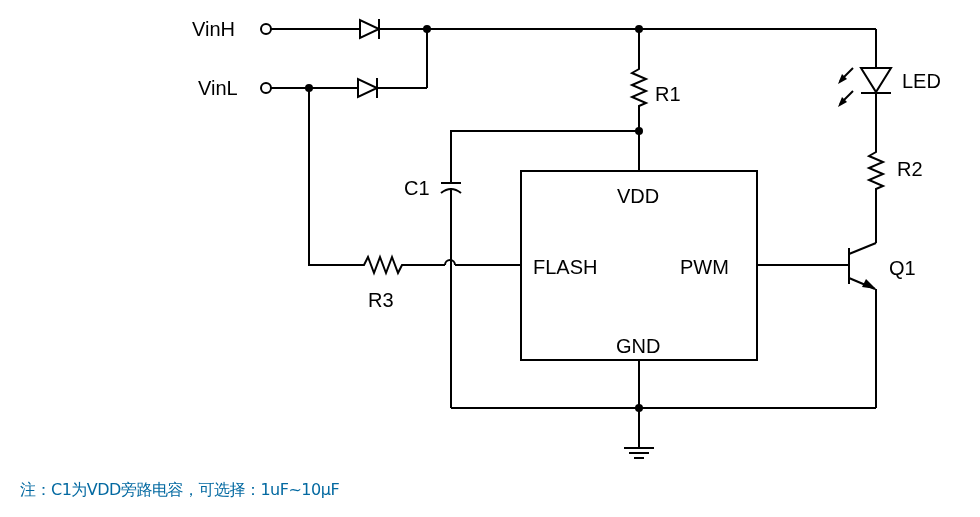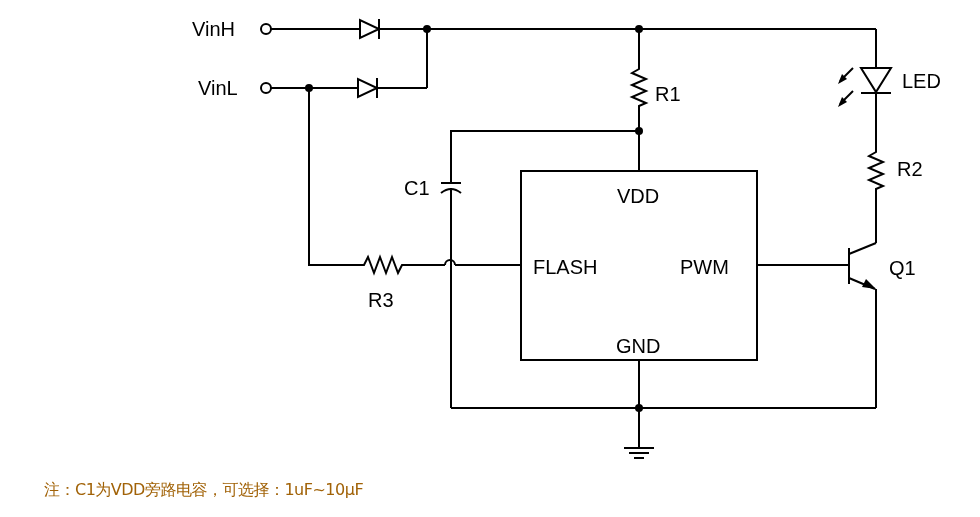--- a/index.html
+++ b/index.html
@@ -1,19 +1,19 @@
 <!DOCTYPE html>
 <html><head>
 <meta charset="utf-8">
 <style>
   html, body { margin: 0; padding: 0; background: #ffffff; }
   body { width: 980px; height: 517px; position: relative; overflow: hidden; font-family: "Liberation Sans", "DejaVu Sans", sans-serif; }
   svg { position: absolute; left: 0; top: 0; }
   .lbl { font-family: "Liberation Sans", "DejaVu Sans", sans-serif; font-size: 20px; fill: #000; }
-  .note { position: absolute; left: 20px; top: 480px; font-size: 16px; color: #a16207; font-family: "DejaVu Sans", "Liberation Sans", sans-serif; letter-spacing: -0.5px; margin-left: 24px; }
+  .note { position: absolute; left: 20px; top: 480px; font-size: 16px; color: #0369a1; font-family: "DejaVu Sans", "Liberation Sans", sans-serif; letter-spacing: -0.5px; }
   .w { stroke: #000; stroke-width: 2; fill: none; }
   .dot { fill: #000; }
 </style>
 </head>
 <body>
 
 <svg width="980" height="517" viewBox="0 0 980 517">
 
   <circle cx="266" cy="29" r="5" class="w"></circle>
   <circle cx="266" cy="88" r="5" class="w"></circle>

